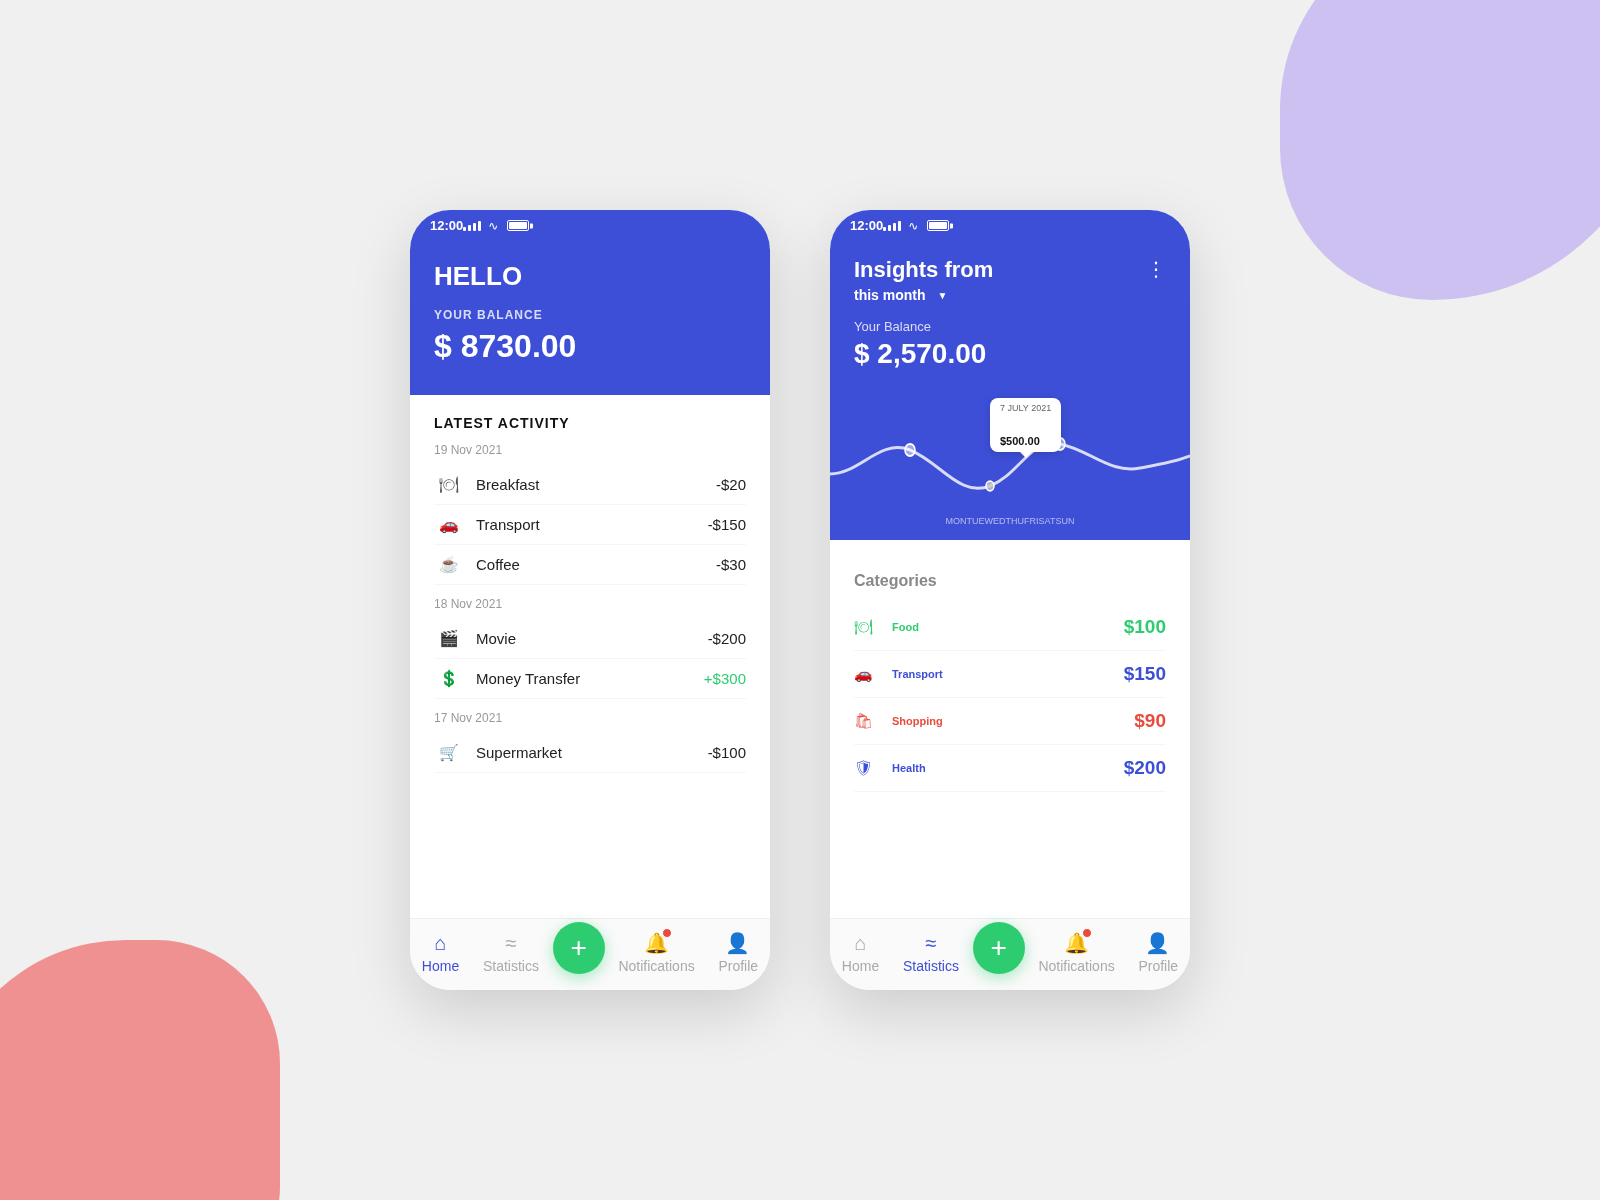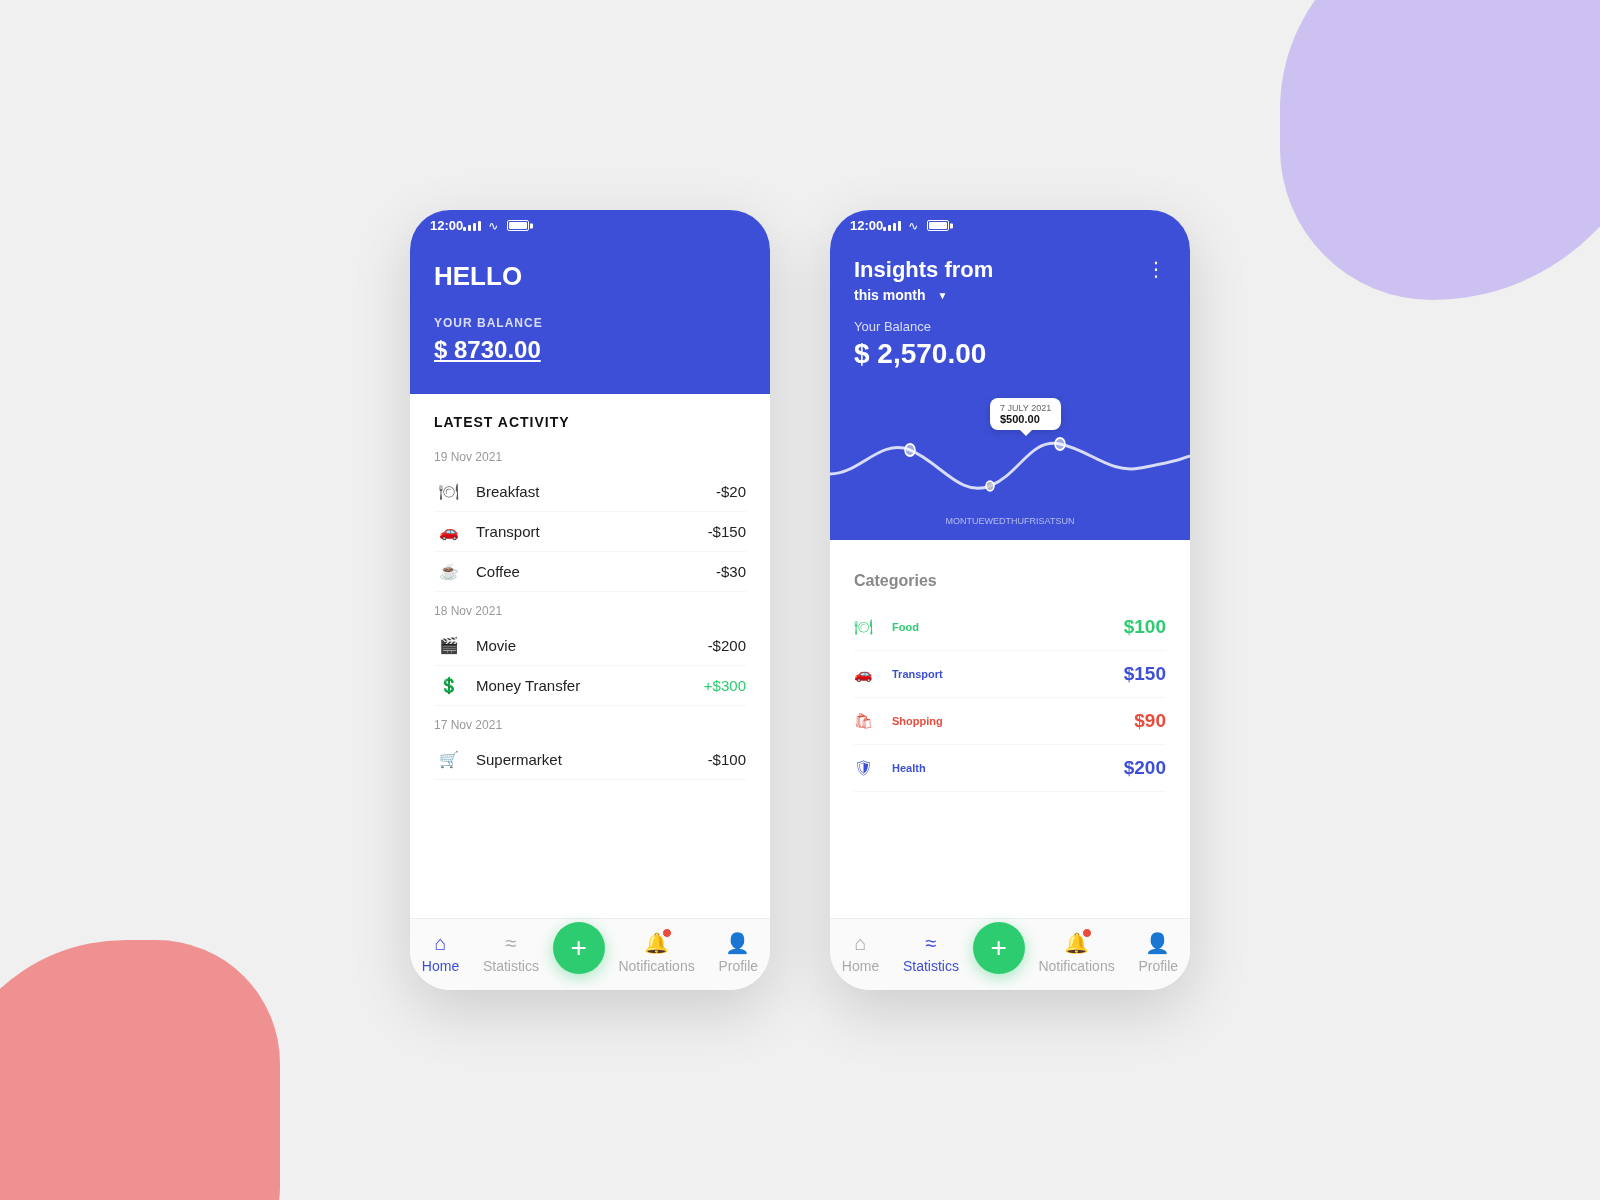--- a/index.html
+++ b/index.html
@@ -126,47 +126,46 @@
     
     .phone-header-blue {
       background: #3d4fd6;
       padding: 20px 24px 30px;
       color: white;
     }
     .greeting {
       font-size: 26px;
       font-weight: 800;
       line-height: 1.2;
-      margin-bottom: 24px;
+      margin-bottom: 16px;
     }
     .balance-label {
       font-size: 12px;
       font-weight: 700;
       letter-spacing: 1px;
       opacity: 0.8;
       margin-bottom: 6px;
     }
     .balance-amount {
-      font-size: 24px;
+      font-size: 32px;
       font-weight: 800;
-      text-decoration: underline;
     }
 
     
     .activity-section {
       flex: 1;
       overflow-y: auto;
       padding: 20px 24px;
       background: white;
     }
     .section-title {
       font-size: 14px;
       font-weight: 800;
       letter-spacing: 1px;
-      margin-bottom: 20px;
+      margin-bottom: 12px;
       color: #111;
     }
     .date-label {
       font-size: 12px;
       color: #999;
       margin: 12px 0 8px;
     }
     .activity-item {
       display: flex;
       align-items: center;
@@ -312,20 +311,21 @@
       z-index: 10;
     }
     .chart-tooltip-date {
       color: #666;
       font-size: 9px;
     }
     .chart-tooltip-val {
       color: #111;
       font-weight: 700;
       font-size: 11px;
+      margin-top: 22px;
     }
     .chart-tooltip::after {
       content: '';
       position: absolute;
       bottom: -6px;
       left: 50%;
       transform: translateX(-50%);
       border: 6px solid transparent;
       border-bottom: none;
       border-top-color: white;

